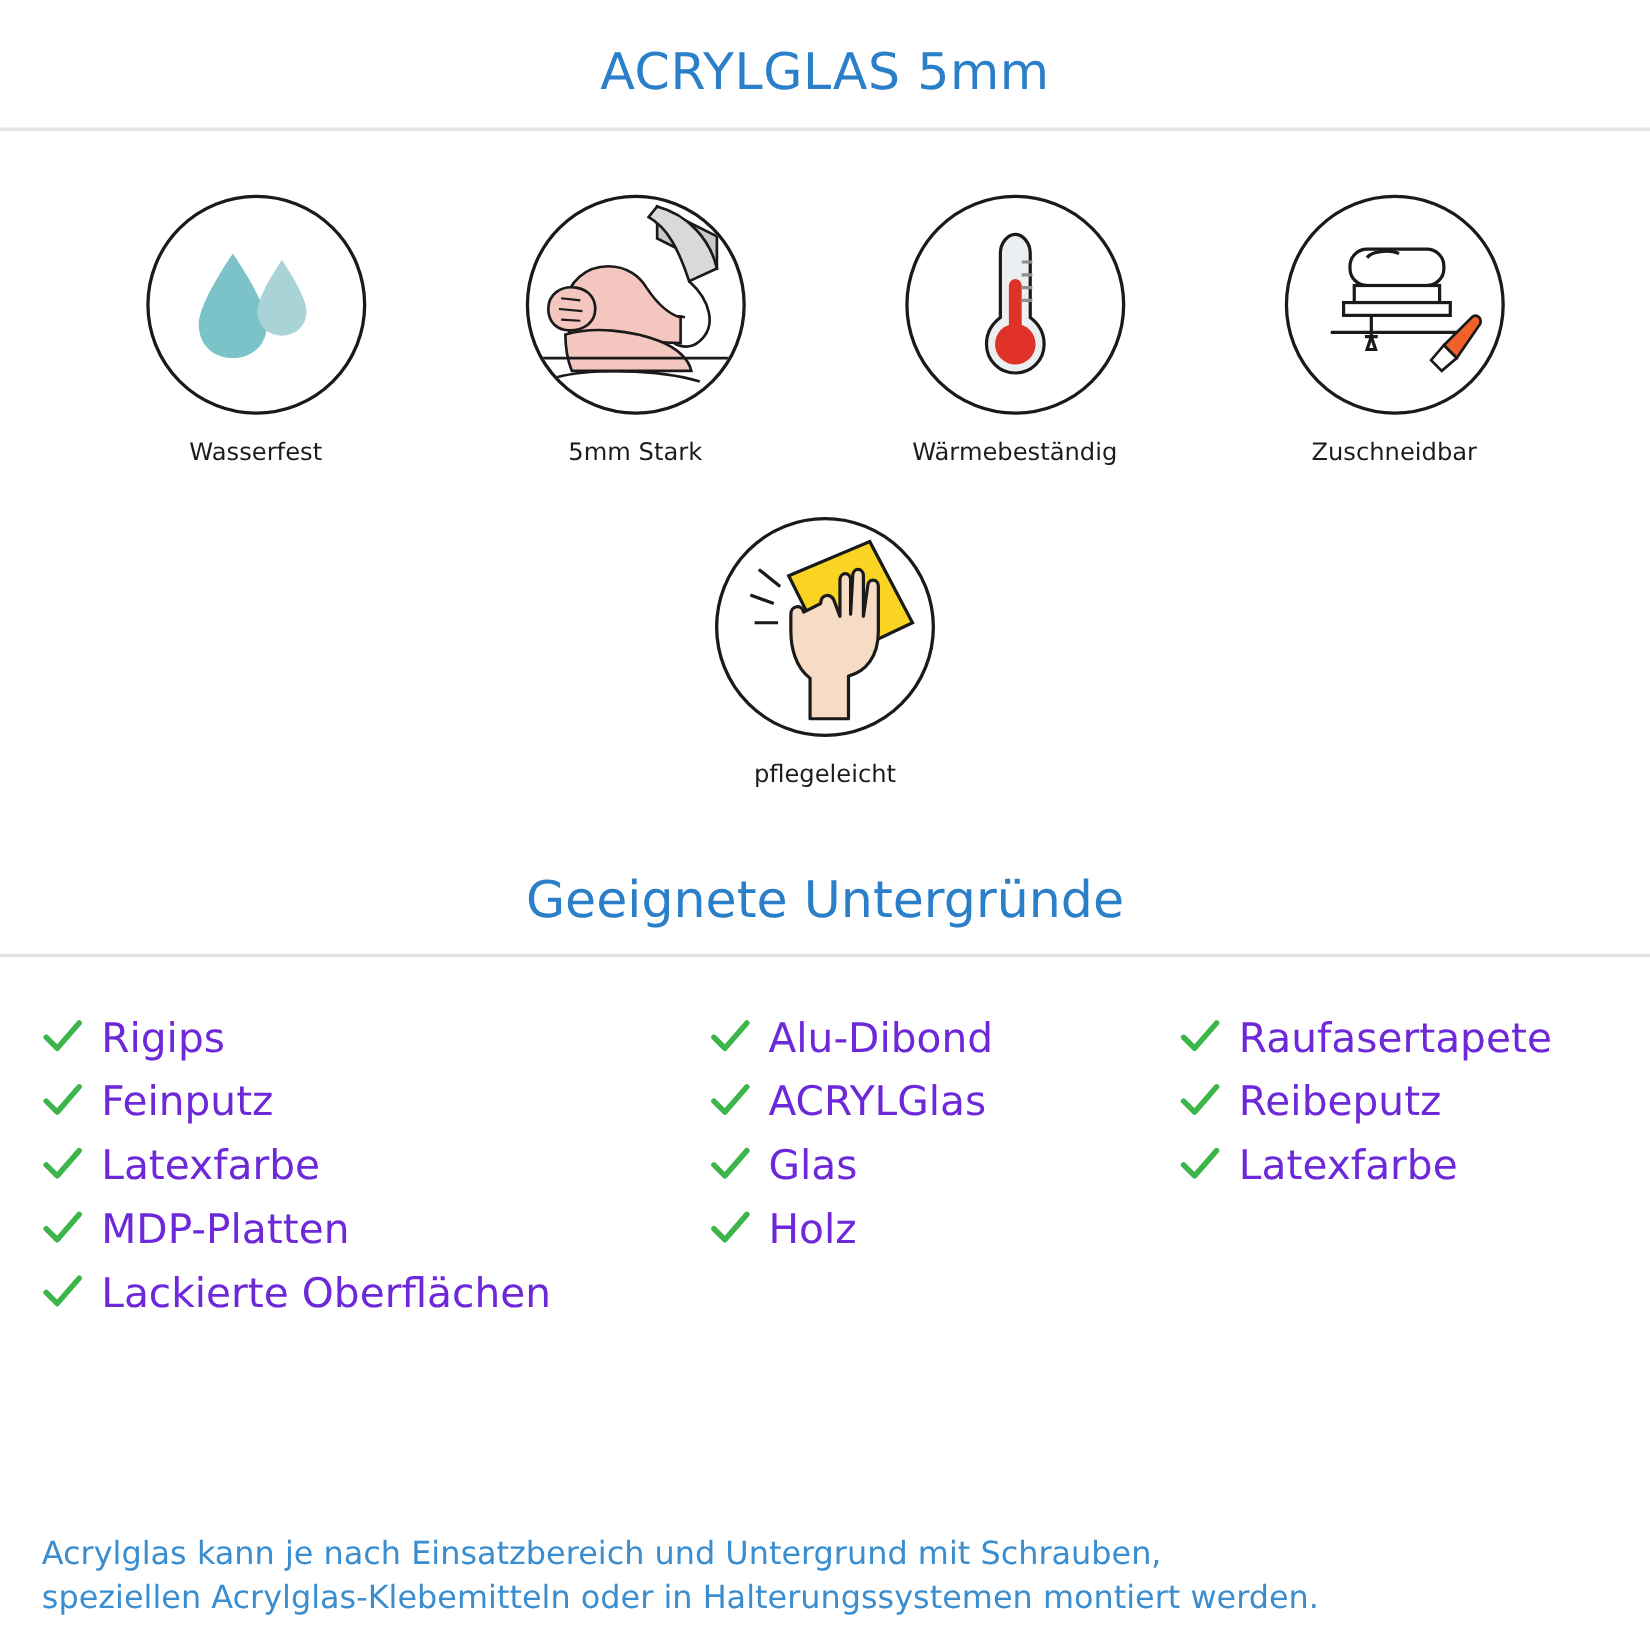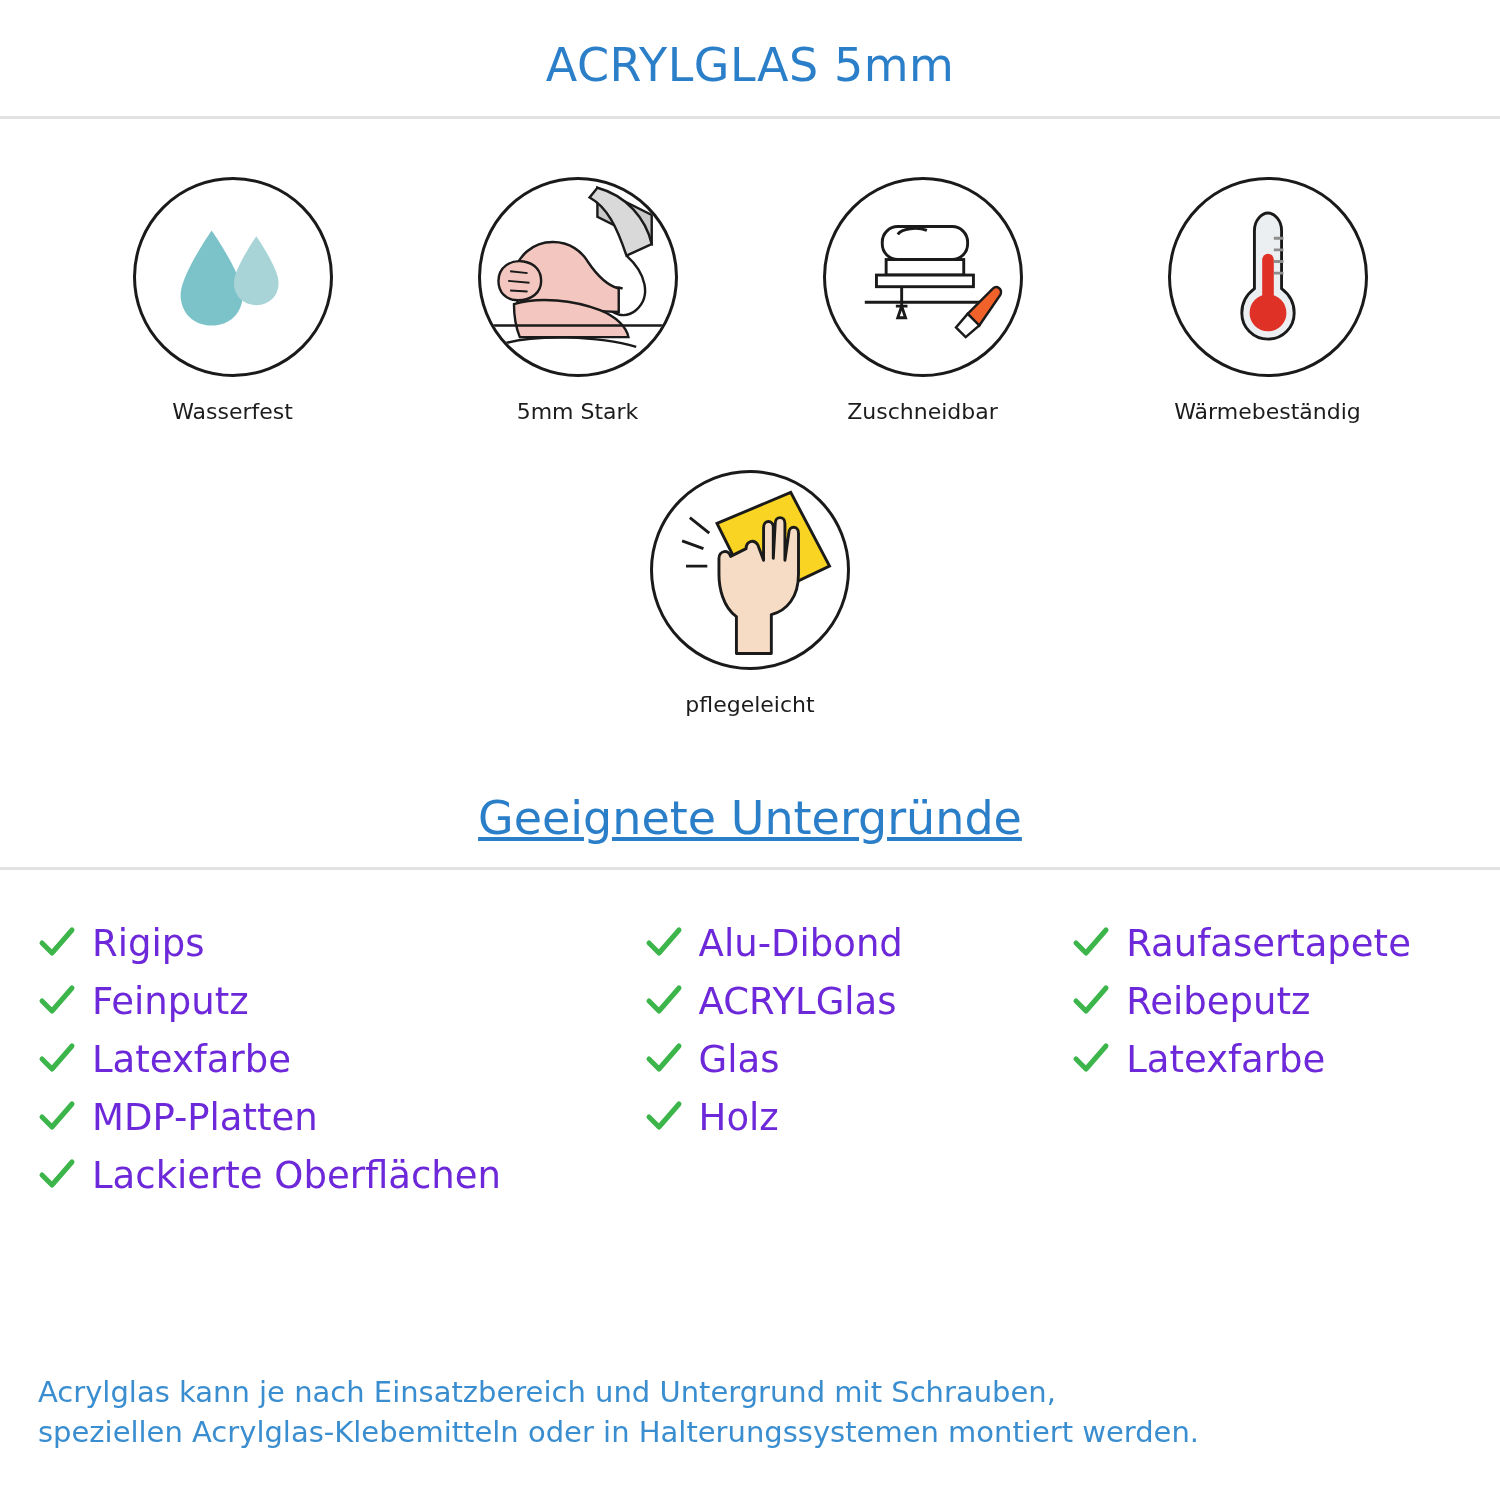--- a/index.html
+++ b/index.html
@@ -75,21 +75,20 @@
   .subtitle-bar {
     margin-top: 74px;
     text-align: center;
     padding-bottom: 22px;
     border-bottom: 3px solid #e2e2e2;
   }
   .sub-title {
     font-size: 46px;
     color: #2b7fc9;
     font-weight: 400;
-    text-decoration: underline;
   }
 
   
   .lists {
     display: flex;
     padding: 44px 30px 0 38px;
   }
   .list-col { }
   .list-col.col1 { width: 610px; }
   .list-col.col2 { width: 430px; }
@@ -112,21 +111,21 @@
     font-size: 37px;
     color: #6d28d9;
     white-space: nowrap;
   }
 
   
   .footnote {
     position: absolute;
     left: 38px;
     right: 30px;
-    bottom: 48px;
+    bottom: 28px;
     color: #3a8ed0;
     font-size: 29px;
     line-height: 1.38;
   }
   .footnote span { display: block; }
 </style>
 </head>
 <body>
 
 <div class="page">
@@ -162,53 +161,53 @@
 
             <path d="M18 104 C18 90 30 82 44 84 C56 86 62 94 62 104 C62 116 52 124 38 124 C26 124 18 116 18 104 Z" fill="#f3c7bf" stroke="#1a1a1a" stroke-width="2.5"></path>
             <path d="M30 94 L48 96 M28 104 L50 106 M30 114 L48 115" stroke="#1a1a1a" stroke-width="2" fill="none"></path>
 
             <path d="M34 128 C60 120 96 124 122 134 C140 141 150 152 152 162 L40 162 C36 152 34 140 34 128 Z" fill="#f3c7bf" stroke="#1a1a1a" stroke-width="2.5"></path>
             <path d="M8 150 L190 150" stroke="#1a1a1a" stroke-width="2.5"></path>
             <path d="M26 168 C56 160 120 160 160 172" fill="none" stroke="#1a1a1a" stroke-width="2.5"></path>
           </svg>
         </div>
         <div class="feature-label">5mm Stark</div>
+      </div>
+
+      <div class="feature">
+        <div class="circle">
+          <svg viewBox="0 0 200 200" width="194" height="194" aria-hidden="true">
+            <path d="M86 52 C86 42 93 34 100 34 C107 34 114 42 114 52 L114 112 C122 118 127 127 127 137
+                     C127 152 115 164 100 164 C85 164 73 152 73 137 C73 127 78 118 86 112 Z" fill="#eceff1" stroke="#1a1a1a" stroke-width="3"></path>
+            <circle cx="100" cy="137" r="19" fill="#e03127"></circle>
+            <rect x="94" y="76" width="12" height="58" rx="6" fill="#e03127"></rect>
+            <path d="M106 60 L116 60 M106 72 L116 72 M106 84 L116 84 M106 96 L116 96" stroke="#8d8d8d" stroke-width="3"></path>
+          </svg>
+        </div>
+        <div class="feature-label">Wärmebeständig</div>
       </div>
 
       <div class="feature">
         <div class="circle">
           <svg viewBox="0 0 200 200" width="194" height="194" aria-hidden="true">
 
             <rect x="58" y="48" width="88" height="34" rx="16" fill="#fff" stroke="#1a1a1a" stroke-width="3"></rect>
             <path d="M74 56 C78 50 94 48 104 52" fill="none" stroke="#1a1a1a" stroke-width="3"></path>
             <rect x="62" y="82" width="80" height="16" fill="#fff" stroke="#1a1a1a" stroke-width="3"></rect>
             <rect x="52" y="98" width="100" height="12" fill="#fff" stroke="#1a1a1a" stroke-width="3"></rect>
             <path d="M78 110 L78 130 M72 130 L84 130 M78 130 L74 142 L82 142 L78 130" fill="none" stroke="#1a1a1a" stroke-width="3"></path>
             <path d="M40 126 L162 126" stroke="#1a1a1a" stroke-width="3"></path>
 
             <path d="M146 138 L172 112 C176 108 182 112 180 118 L158 150 Z" fill="#f0622a" stroke="#1a1a1a" stroke-width="2.5"></path>
             <path d="M158 150 L146 138 L134 152 L144 162 Z" fill="#fff" stroke="#1a1a1a" stroke-width="2.5"></path>
           </svg>
         </div>
         <div class="feature-label">Zuschneidbar</div>
       </div>
 
-      <div class="feature">
-        <div class="circle">
-          <svg viewBox="0 0 200 200" width="194" height="194" aria-hidden="true">
-            <path d="M86 52 C86 42 93 34 100 34 C107 34 114 42 114 52 L114 112 C122 118 127 127 127 137
-                     C127 152 115 164 100 164 C85 164 73 152 73 137 C73 127 78 118 86 112 Z" fill="#eceff1" stroke="#1a1a1a" stroke-width="3"></path>
-            <circle cx="100" cy="137" r="19" fill="#e03127"></circle>
-            <rect x="94" y="76" width="12" height="58" rx="6" fill="#e03127"></rect>
-            <path d="M106 60 L116 60 M106 72 L116 72 M106 84 L116 84 M106 96 L116 96" stroke="#8d8d8d" stroke-width="3"></path>
-          </svg>
-        </div>
-        <div class="feature-label">Wärmebeständig</div>
-      </div>
-
     </div>
 
     <div class="feature-row row2">
 
 
       <div class="feature">
         <div class="circle">
           <svg viewBox="0 0 200 200" width="194" height="194" aria-hidden="true">
 
             <path d="M38 46 L58 62 M30 70 L52 78 M34 96 L56 96" stroke="#1a1a1a" stroke-width="3" fill="none"></path>

